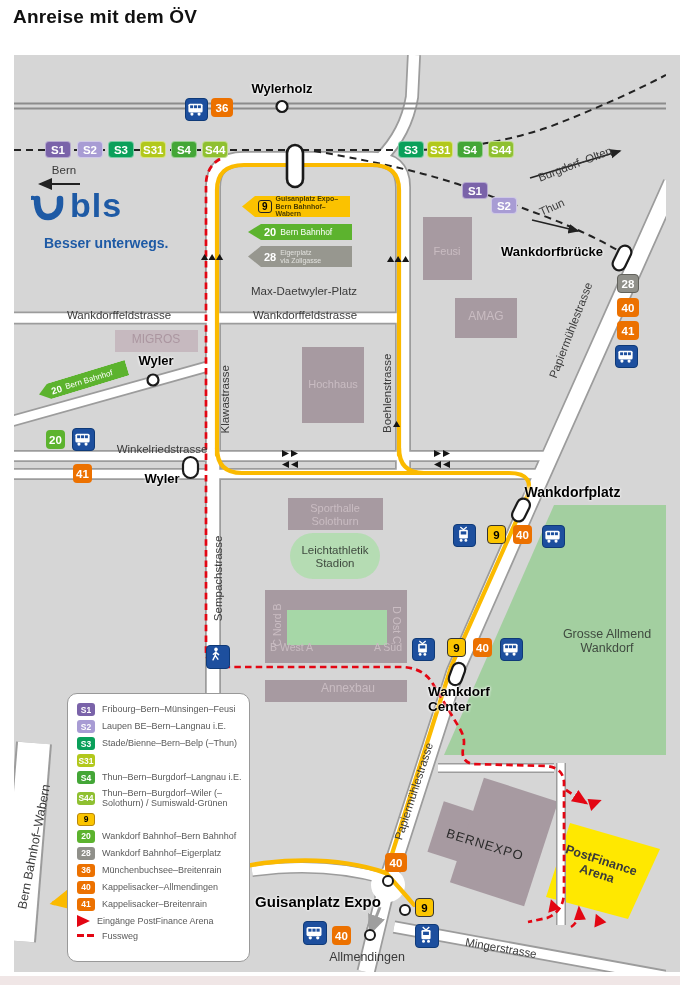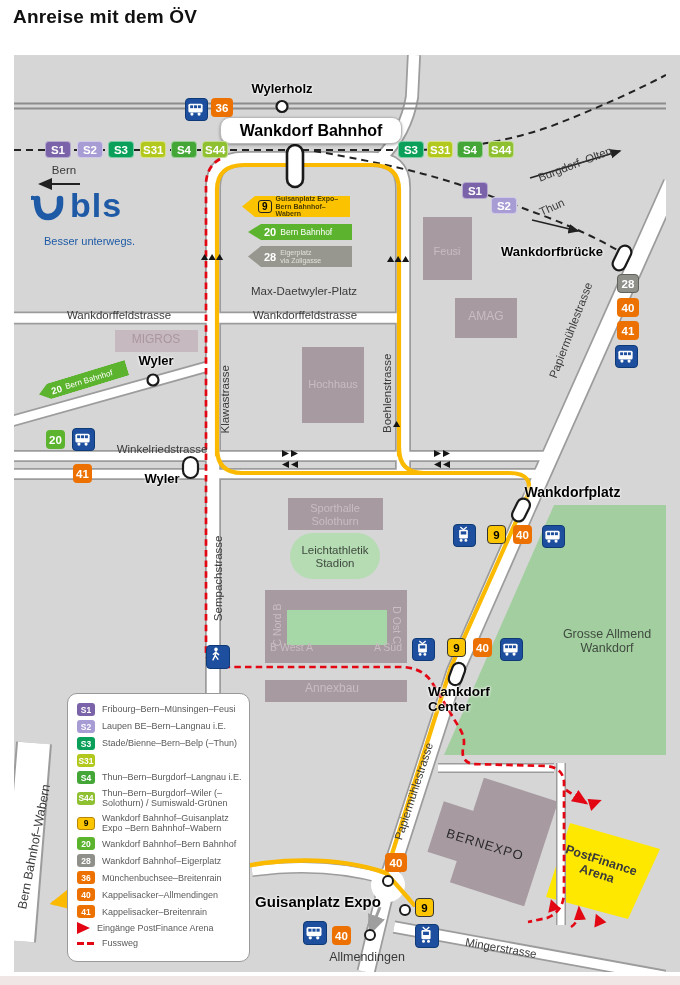--- a/index.html
+++ b/index.html
@@ -42,21 +42,21 @@
   #sign28 .num{font-size:11px}
   #sign28 .slbl{font-size:7px;color:#E2E2DE;line-height:1.1;text-align:left}
   #sign20w{background:#5CB32E;transform:rotate(-17deg);clip-path:polygon(0 50%,11px 0,100% 0,100% 100%,11px 100%);
     padding-left:13px}
   #sign20w .num{font-size:9.5px}
   #sign20w .slbl{font-size:8px;white-space:nowrap}
   #wb-box{position:absolute;background:#fff;border:1px solid #B9B9B9;border-radius:10px;
     box-shadow:0 1px 3px rgba(0,0,0,.35);display:flex;align-items:center;justify-content:center;
     font-weight:bold;font-size:16px;color:#000}
   #bls-word{position:absolute;color:#1E5AA5;font-weight:bold;font-size:34px;letter-spacing:1px;line-height:1}
-  #bls-slogan{position:absolute;color:#1E5AA5;font-weight:normal;font-size:11px}
+  #bls-slogan{position:absolute;color:#1E5AA5;font-weight:bold;font-size:14px}
   #legend{position:absolute;left:53px;top:638px;width:183px;height:269px;background:#fff;border:1.5px solid #999;
     border-radius:10px;box-sizing:border-box;padding:9px 6px 4px 9px}
   .lrow{display:flex;align-items:center;gap:7px;margin-bottom:4px}
   .lb{min-width:18px;height:13px;border-radius:3px;display:flex;align-items:center;justify-content:center;
     color:#fff;font-weight:bold;font-size:8.5px;padding:0 1px;box-sizing:border-box}
   .lb-t9{background:#FBC500;color:#000;border:1px solid #B8860B}
   .lb-t20{background:#5CB32E}.lb-t28{background:#90908A}.lb-or{background:#EC7100}
   .ltxt{font-size:9px;color:#5A5A5A;line-height:1.15}
   .flag{width:0;height:0;border-left:13px solid #E30613;border-top:6px solid transparent;border-bottom:6px solid transparent}
   .dash-ic{display:flex;gap:3px}
@@ -221,21 +221,20 @@
     <svg width="19" height="19" viewBox="0 0 24 24">
         <rect x="3" y="6" width="18" height="11" rx="2" fill="#fff"></rect>
         <rect x="5.2" y="8" width="3.8" height="3.6" fill="#1D4F9E"></rect>
         <rect x="10.1" y="8" width="3.8" height="3.6" fill="#1D4F9E"></rect>
         <rect x="15" y="8" width="3.8" height="3.6" fill="#1D4F9E"></rect>
         <circle cx="7.5" cy="19" r="2" fill="#fff"></circle>
         <circle cx="16.5" cy="19" r="2" fill="#fff"></circle>
       </svg>
   </div>
   <div class="sq sq-or" style="left:197px;top:43px;width:22px;height:19px">36</div>
-  <div id="wb-box" style="left:206px;top:62px;width:180px;height:25px">Wankdorf Bahnhof</div>
 
   <div class="sbadge c-s1" style="left:31px;top:86px">S1</div>
   <div class="sbadge c-s2" style="left:63px;top:86px">S2</div>
   <div class="sbadge c-s3" style="left:94px;top:86px">S3</div>
   <div class="sbadge c-s31" style="left:126px;top:86px">S31</div>
   <div class="sbadge c-s4" style="left:157px;top:86px">S4</div>
   <div class="sbadge c-s44" style="left:188px;top:86px">S44</div>
   <div class="sbadge c-s3" style="left:384px;top:86px">S3</div>
   <div class="sbadge c-s31" style="left:413px;top:86px">S31</div>
   <div class="sbadge c-s4" style="left:443px;top:86px">S4</div>
@@ -343,21 +342,21 @@
         <circle cx="16.5" cy="19" r="2" fill="#fff"></circle>
       </svg>
   </div>
   <div class="green-lbl pre" style="left:533px;top:572px;width:120px;font-size:12.5px">Grosse Allmend
 Wankdorf</div>
 
   <div class="sector" style="left:233px;top:564px;width:60px;text-align:center;transform:rotate(-90deg)">C Nord B</div>
   <div class="sector" style="left:353px;top:564px;width:60px;text-align:center;transform:rotate(90deg)">D Ost C</div>
   <div class="sector" style="left:256px;top:586px;width:70px">B West A</div>
   <div class="sector" style="left:330px;top:586px;width:58px;text-align:right">A Süd</div>
-  <div class="bldg" style="left:268px;top:627px;width:100px;font-size:12px">Annexbau</div>
+  <div class="bldg" style="left:284px;top:627px;width:100px;font-size:12px">Annexbau</div>
   <div class="lbl" style="left:149px;top:517px;width:110px;transform:rotate(-90deg)">Sempachstrasse</div>
   <div class="picto" style="left:192px;top:590px;width:24px;height:24px">
     <svg width="18" height="18" viewBox="0 0 24 24">
         <circle cx="12" cy="4.5" r="2.4" fill="#fff"></circle>
         <path d="M12,7.5 L11,12.5 L8,18.5 M11,12.5 L14.5,17.5 M11.8,8.5 L15.5,11.5 M11.8,8.5 L8.5,11" stroke="#fff" stroke-width="1.9" fill="none" stroke-linecap="round"></path>
       </svg>
   </div>
 
   <div class="picto" style="left:398px;top:583px">
     <svg width="19" height="19" viewBox="0 0 24 24">
@@ -434,21 +433,20 @@
     <div class="lrow">
         <span class="lb c-s4">S4</span>
         <span class="ltxt">Thun–Bern–Burgdorf–Langnau i.E.</span>
       </div>
     <div class="lrow">
         <span class="lb c-s44">S44</span>
         <span class="ltxt" style="max-width:145px">Thun–Bern–Burgdorf–Wiler (–Solothurn) / Sumiswald-Grünen</span>
       </div>
     <div class="lrow">
         <span class="lb lb-t9">9</span>
-        <span class="ltxt" style="max-width:145px">Wankdorf Bahnhof–Guisanplatz Expo –Bern Bahnhof–Wabern</span>
       </div>
     <div class="lrow">
         <span class="lb lb-t20">20</span>
         <span class="ltxt">Wankdorf Bahnhof–Bern Bahnhof</span>
       </div>
     <div class="lrow">
         <span class="lb lb-t28">28</span>
         <span class="ltxt">Wankdorf Bahnhof–Eigerplatz</span>
       </div>
     <div class="lrow">

